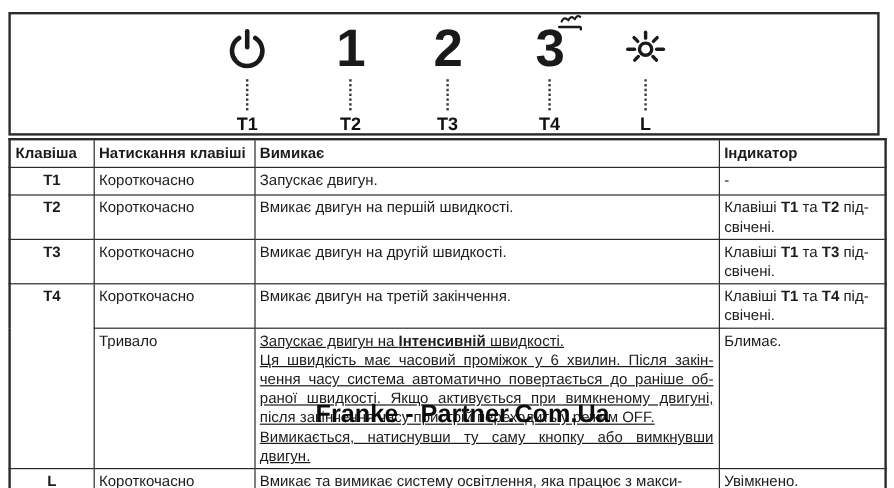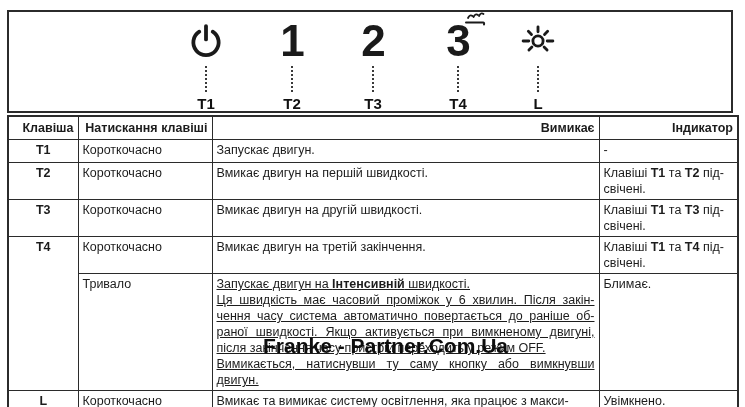--- a/index.html
+++ b/index.html
@@ -16,21 +16,21 @@
   .digit-badge{position:absolute;top:-7px;right:-16px;}
   .dotline{height:26px;width:0;border-left:2px dotted #3a3a3a;margin-top:2px;}
   .key-label{margin-top:3px;font-size:15px;font-weight:700;color:#111;}
 
   
   #spec-table{position:absolute;left:7px;top:115px;border-collapse:collapse;
               table-layout:fixed;width:730px;font-size:12.5px;line-height:16px;
               border:2px solid #2b2b2b;}
   #spec-table th,#spec-table td{border:1px solid #2b2b2b;vertical-align:top;
               padding:2px 4px;overflow:hidden;}
-  #spec-table th{text-align:right;font-weight:700;height:18px;vertical-align:middle;}
+  #spec-table th{text-align:left;font-weight:700;height:18px;vertical-align:middle;}
   td.key-cell{text-align:center;font-weight:700;}
   td.func-cell{text-align:justify;text-decoration:underline;}
   tr.r-short td{height:18px;}
   tr.r-two td{height:29px;}
   tr.r-long td{height:110px;}
 
   
   #watermark{position:absolute;left:248px;top:335px;width:275px;text-align:center;
              color:#0d0d0d;font-weight:700;z-index:5;pointer-events:none;}
   #watermark .wm1{font-size:21px;line-height:22px;letter-spacing:0px;}

